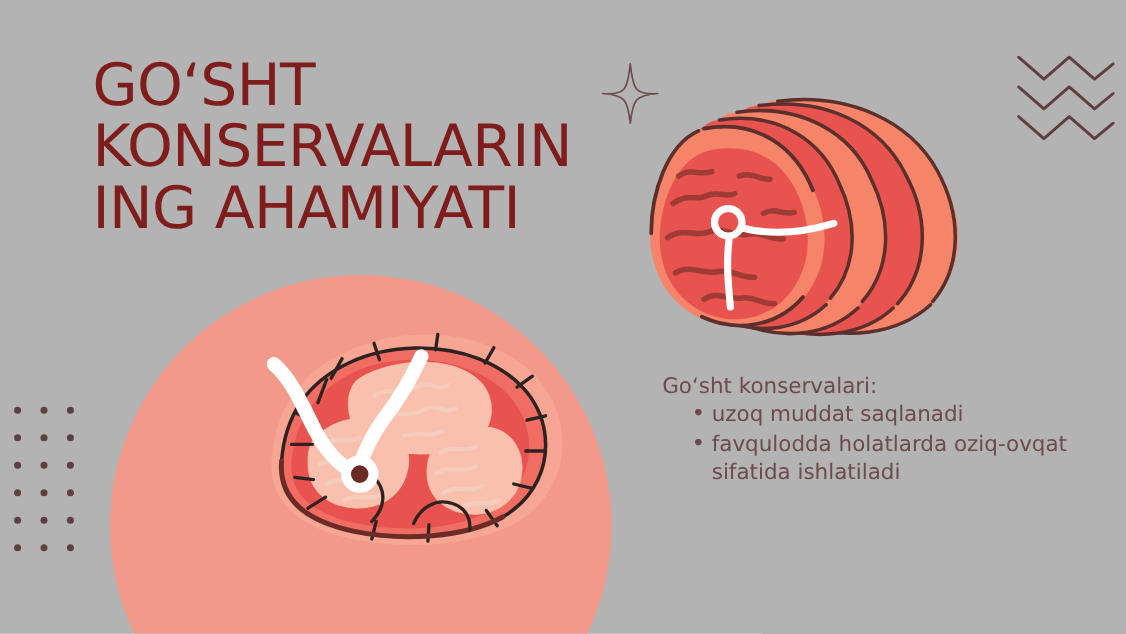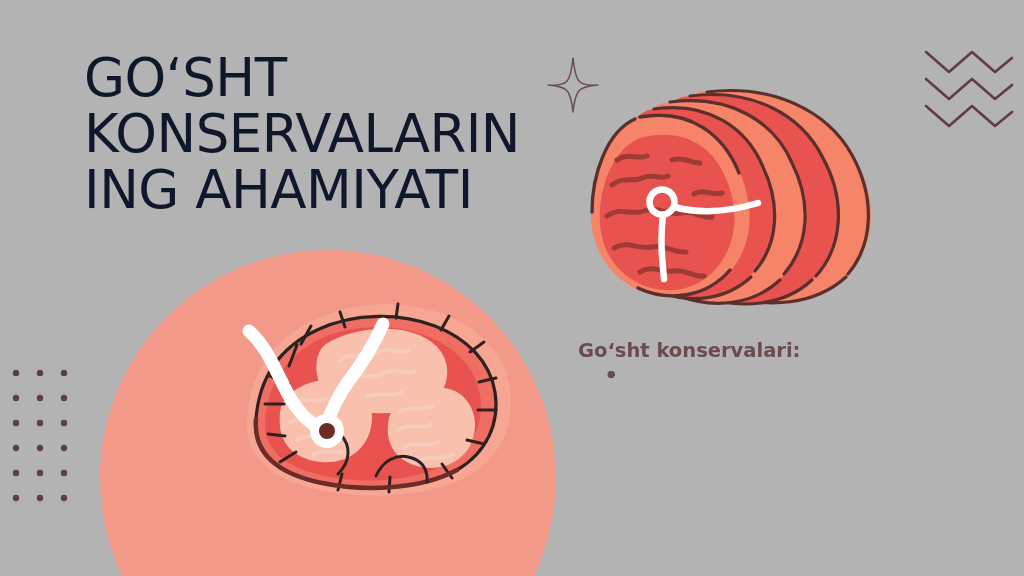--- a/index.html
+++ b/index.html
@@ -28,34 +28,33 @@
   }
   #title {
     position: absolute;
     left: 84px;
     top: 50px;
     width: 470px;
     font-family: "DejaVu Sans", sans-serif;
     font-size: 53px;
     line-height: 1.06;
     font-weight: 400;
-    color: #0f172a;
+    color: #7f1d1d;
     letter-spacing: -0.5px;
     white-space: pre-line;
   }
   #bodyblock {
     position: absolute;
-    left: 578px;
+    left: 602px;
     top: 338px;
     width: 390px;
     font-family: "DejaVu Sans", sans-serif;
     font-size: 19.5px;
     line-height: 1.30;
     color: #6b4b4e;
-    font-weight: bold;
   }
   #bodyblock .lead {
     margin: 0 0 1px 0;
   }
   #bodyblock ul {
     list-style: none;
     margin: 0;
     padding: 0 0 0 27px;
   }
   #bodyblock li {
@@ -264,23 +263,25 @@
 ING AHAMIYATI</div>
 
   <div id="bodyblock">
     <p class="lead">Go‘sht konservalari:</p>
     <ul>
       <li>
         <span class="bullet">•</span>
       </li>
       <li>
         <span class="bullet">•</span>
-      </li>
-      <li>
-        <span class="bullet">•</span>
-      </li>
-      <li>
-        <span class="bullet">•</span>
+        <span>uzoq muddat saqlanadi</span>
+      </li>
+      <li>
+        <span class="bullet">•</span>
+      </li>
+      <li>
+        <span class="bullet">•</span>
+        <span>favqulodda holatlarda oziq-ovqat sifatida ishlatiladi</span>
       </li>
     </ul>
   </div>
 
 </div>
 
 </body></html>

